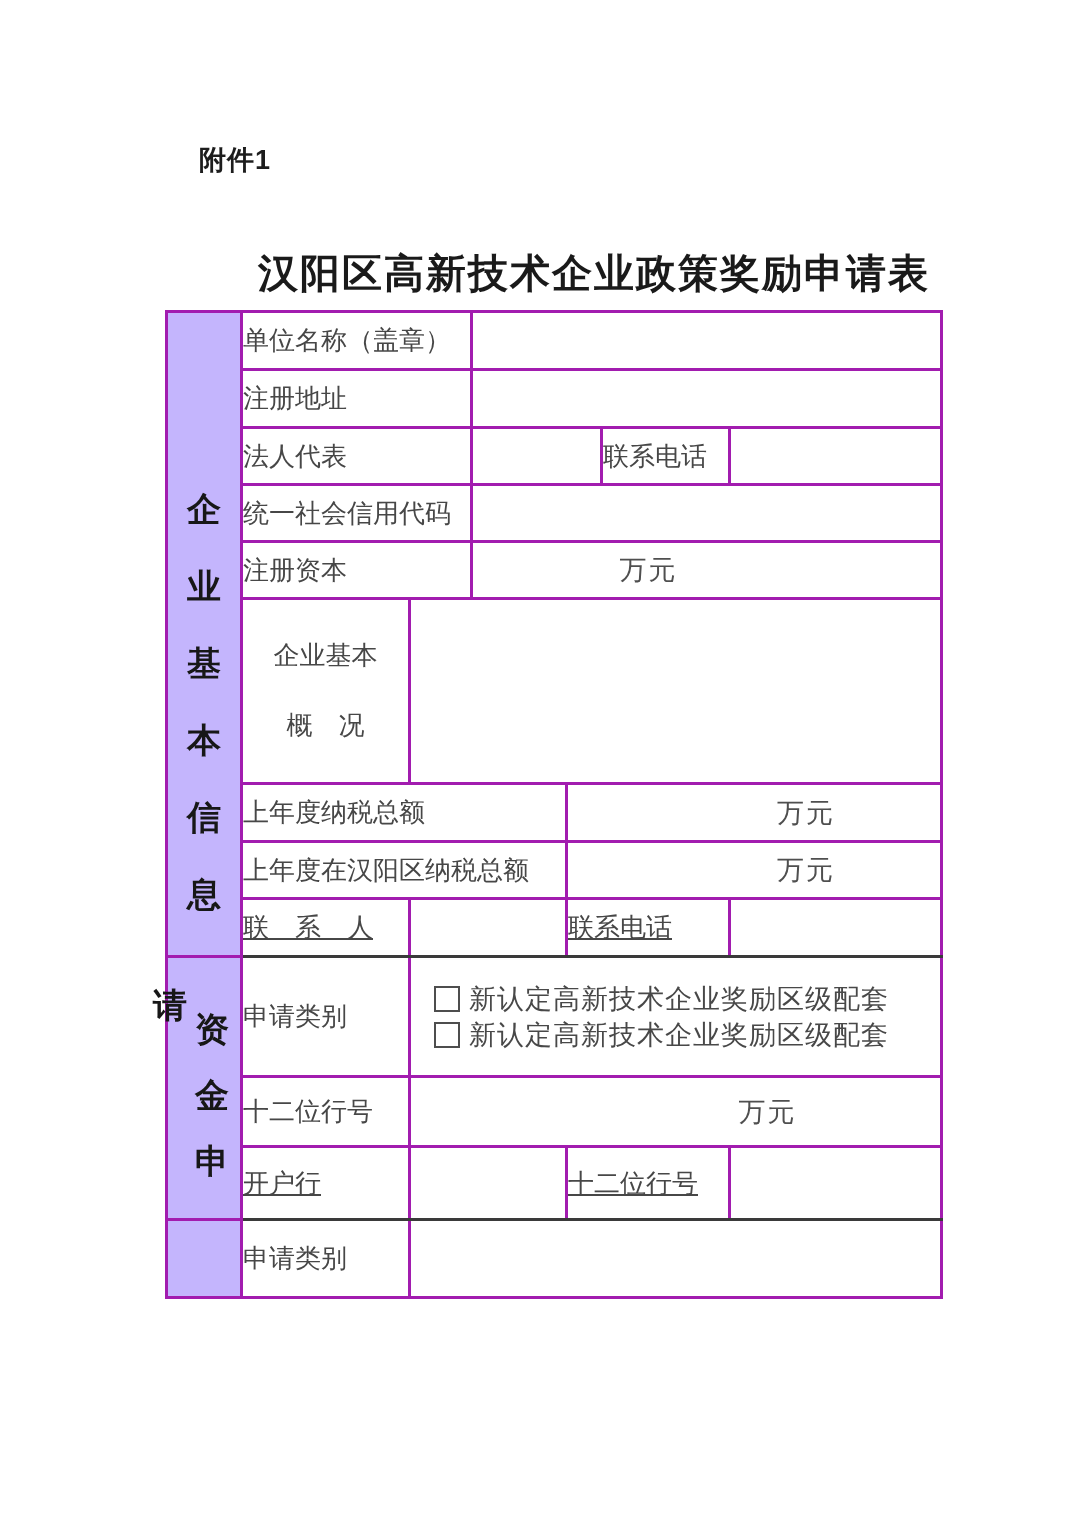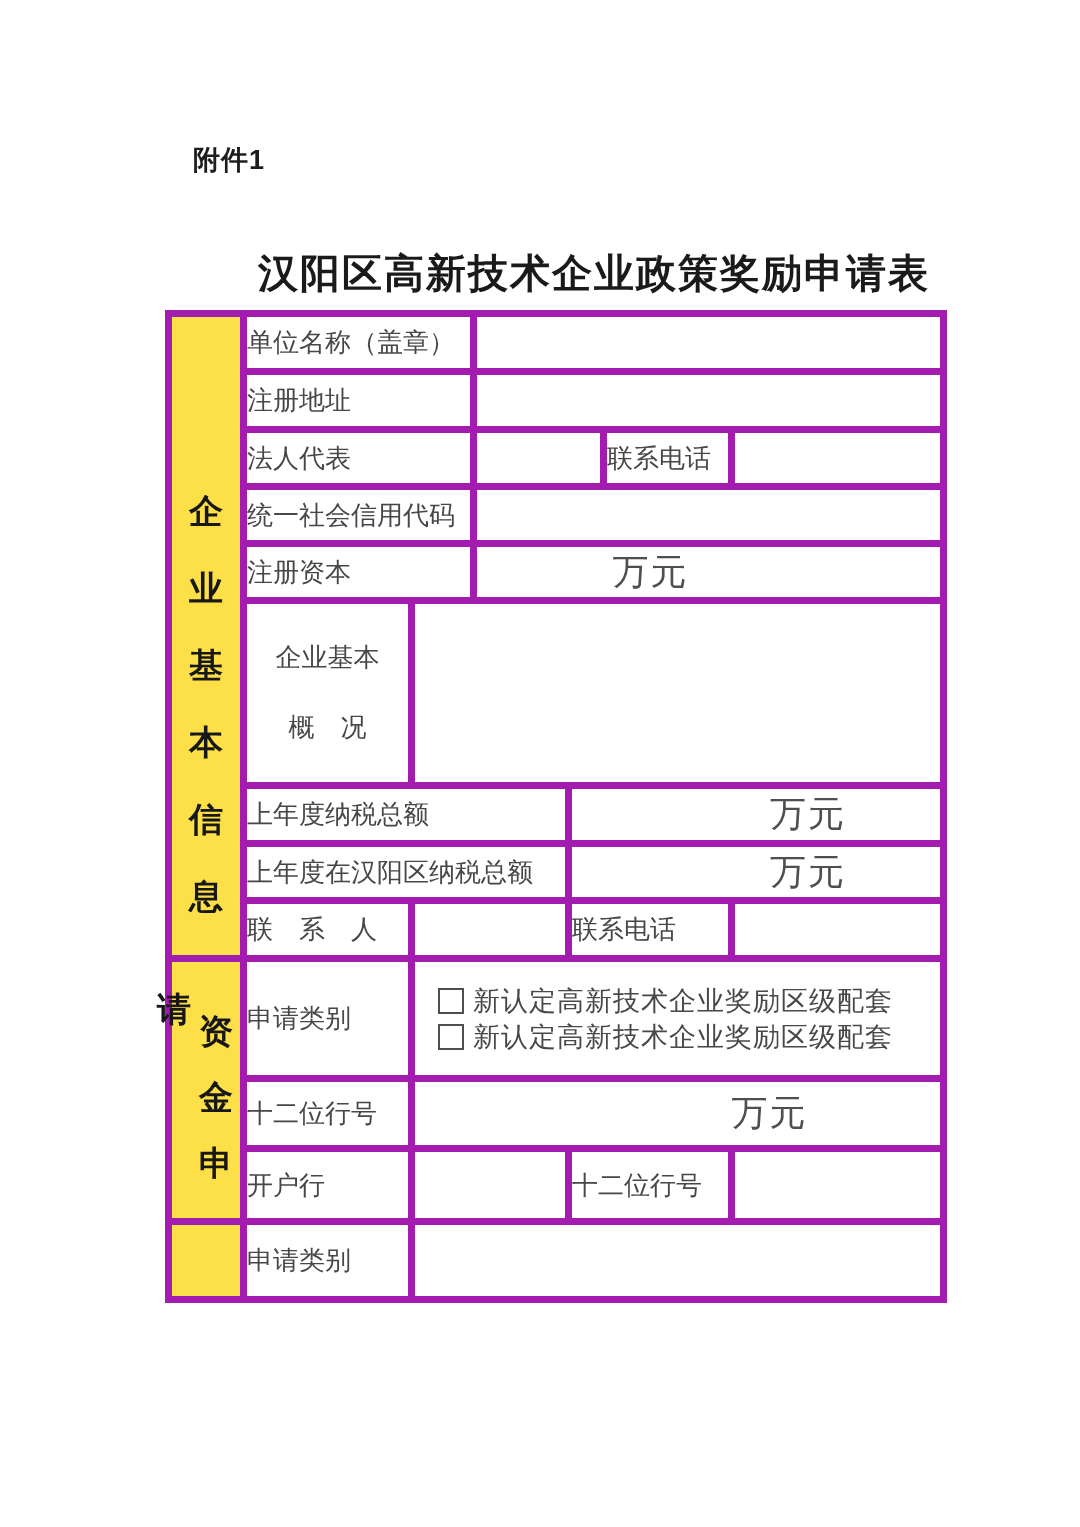--- a/index.html
+++ b/index.html
@@ -7,21 +7,21 @@
     width: 1080px; height: 1527px;
     background: #ffffff;
     position: relative;
     overflow: hidden;
     font-family: "Liberation Serif", serif;
     color: #454545;
   }
 
   
   .attachment {
-    position: absolute; left: 193px; top: 142px;
+    position: absolute; left: 199px; top: 142px;
     font-family: "Liberation Sans", sans-serif;
     font-size: 27px; font-weight: 700; color: #1d1d1d;
     letter-spacing: 1px;
     text-align: center;
   }
   .doc-title {
     position: absolute; left: 0; top: 246px; width: 1080px;
     box-sizing: border-box; padding-left: 28px;
     text-align: center;
     font-family: "Liberation Sans", sans-serif;
@@ -31,38 +31,38 @@
   }
 
   
   .form-wrap { position: absolute; left: 165px; top: 310px; }
   table.form {
     border-collapse: collapse; table-layout: fixed;
     width: 775px;
     border: 2px solid #3a3a3a;
   }
   table.form td {
-    border: 7px solid #a21caf;
+    border: 3px solid #a21caf;
     vertical-align: middle;
     overflow: visible;
     padding: 0;
   }
-  tr.thick td { border-bottom-width: 3px; border-bottom-color: #3a3a3a; }
+  tr.thick td { border-bottom-width: 3px; border-bottom-color: #3a3a3a; text-decoration: underline; }
 
   .lbl      { padding-left: 13px; font-size: 26px; color: #474747; }
   .lbl-mid  { padding-left: 11px; font-size: 26px; color: #474747; }
   .lbl-c    { text-align: center; font-size: 26px; color: #474747; line-height: 70px; margin-left: 12px; }
-  .unit     { font-size: 36px; color: #4f4f4f; letter-spacing: 2px; display: inline-block; position: relative; }
+  .unit     { font-size: 27px; color: #4f4f4f; letter-spacing: 2px; display: inline-block; position: relative; }
   .u-cap    { left: -58px; }   
   .u-tax    { left: 52px; }    
   .u-amt    { left: 92px; }    
   .center   { text-align: center; }
 
   
-  .vcell, .vcell2, .corner { background: #fde047; }
+  .vcell, .vcell2, .corner { background: #c4b5fd; }
   .vcell  { vertical-align: top; }
   .vtext {
     width: 38px; margin: 136px auto 0 auto;
     font-family: "Liberation Sans", sans-serif;
     font-size: 34px; font-weight: 700; color: #171717;
     line-height: 77px; text-align: center;
     word-break: break-all; line-break: anywhere;
   }
   .vcell2 { position: relative; vertical-align: top; }
   .vtext2 {

